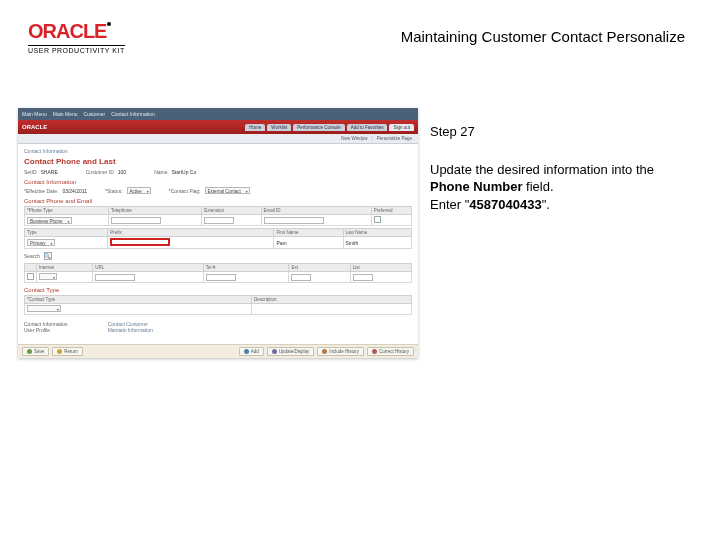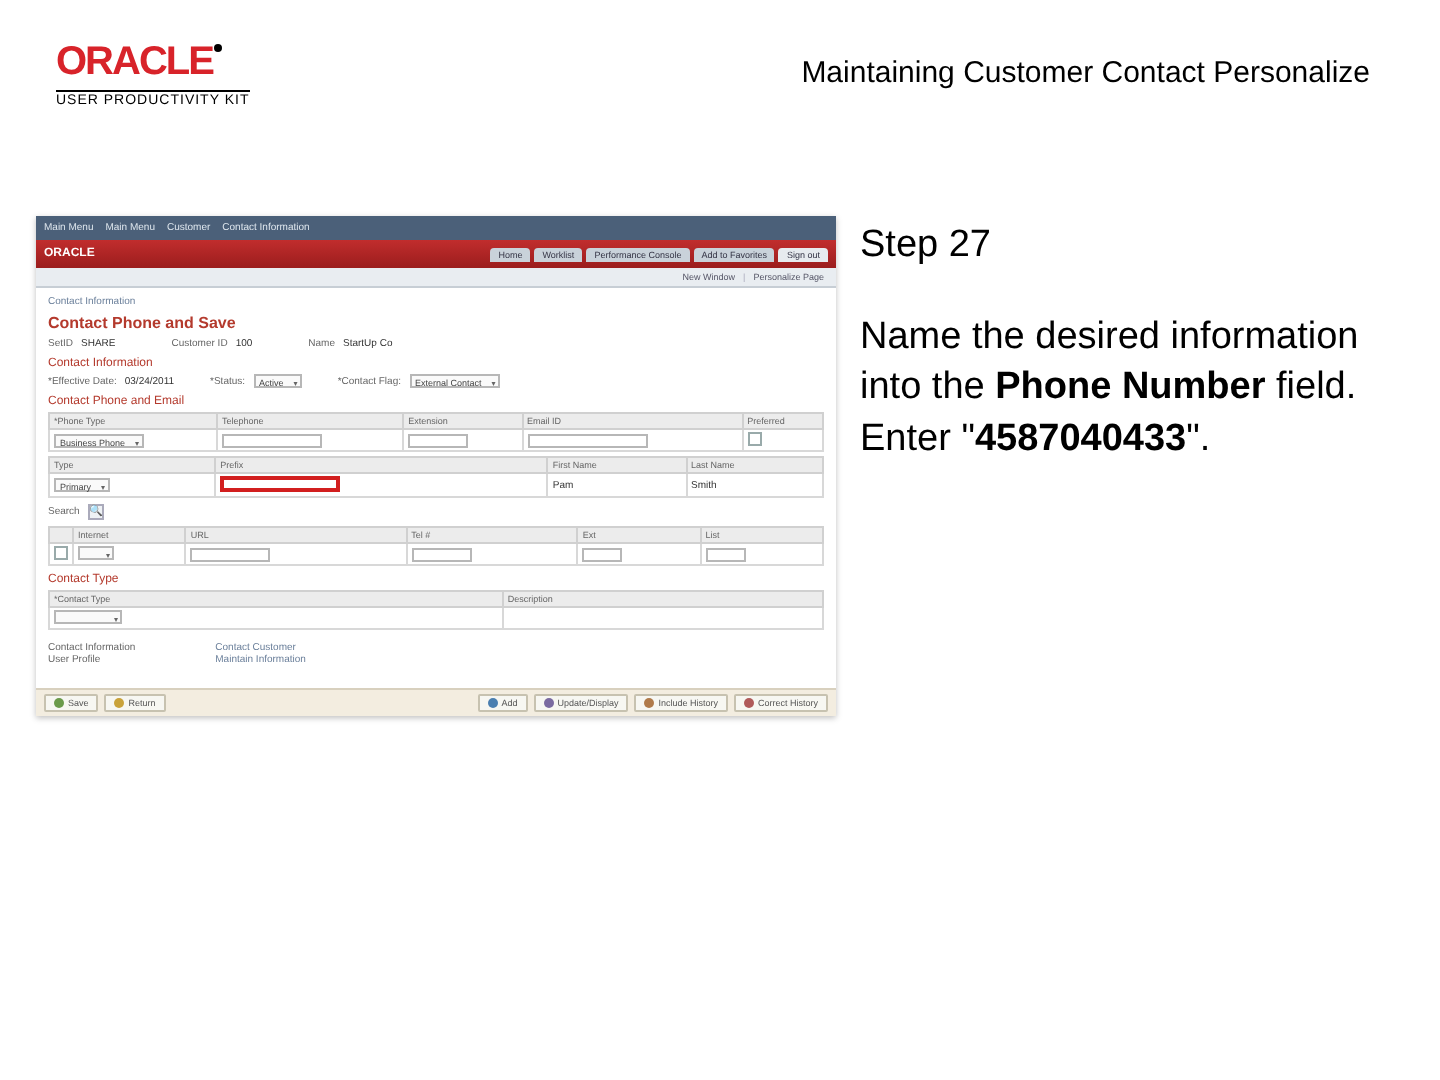--- a/index.html
+++ b/index.html
@@ -9,21 +9,21 @@
   
   .logo-block { position: absolute; left: 28px; top: 20px; }
   .logo-oracle { font-family: Arial, sans-serif; font-weight: 900; font-size: 20px; color: #d8232a; letter-spacing: -1px; }
   .logo-dot { display:inline-block; width:4px; height:4px; background:#000; border-radius:50%; vertical-align: top; margin-left:1px; margin-top:2px;}
   .logo-sub { font-size: 7px; letter-spacing: 0.5px; color:#000; border-top:1px solid #000; margin-top:2px; padding-top:1px; }
 
   
   .doc-title { position:absolute; right:35px; top:28px; font-size:15px; }
 
   
-  .panel { position:absolute; left:430px; top:110px; width:265px; font-size:19px; line-height:1.35; }
+  .panel { position:absolute; left:430px; top:123px; width:265px; font-size:13px; line-height:1.35; }
   .panel .step { margin-bottom:20px; }
   .panel .instr-1 { }
   .panel .bold { font-weight:700; }
 
   
   .shot { position:absolute; left:18px; top:108px; width:400px; height:250px; font-size:5.5px; color:#444; }
   .shadow { box-shadow:0 1px 3px rgba(0,0,0,0.25); }
 
   
   .nav { height:12px; background:#4b6079; color:#dfe7ee; display:flex; align-items:center; padding:0 4px; font-size:5px; }
@@ -77,21 +77,21 @@
   <div class="logo-block">
     <div class="logo-oracle"><span>ORACLE</span><span class="logo-dot"></span></div>
     <div class="logo-sub">USER PRODUCTIVITY KIT</div>
   </div>
 
   <div class="doc-title">Maintaining Customer Contact Personalize</div>
 
   <div class="panel">
     <div class="step">Step 27</div>
     <div class="instr-1">
-      <span>Name the desired information into the </span><span class="bold">Phone Number</span><span> field.</span>
+      <span>Update the desired information into the </span><span class="bold">Phone Number</span><span> field.</span>
     </div>
     <div class="instr-2">
       <span>Enter "</span><span class="bold">4587040433</span><span>".</span>
     </div>
   </div>
 
   <div class="shot shadow">
     <div class="nav">
       <span>Main Menu</span>
       <span>Main Menu</span>
@@ -109,21 +109,21 @@
       </div>
     </div>
     <div class="subbar">
       <span>New Window</span>
       <span class="divider">|</span>
       <span>Personalize Page</span>
     </div>
 
     <div class="content">
       <div class="crumb">Contact Information</div>
-      <div class="h1">Contact Phone and Save</div>
+      <div class="h1">Contact Phone and Last</div>
 
       <div class="row">
         <span class="lbl">SetID</span>
         <span class="val">SHARE</span>
         <span style="width:20px"></span>
         <span class="lbl">Customer ID</span>
         <span class="val">100</span>
         <span style="width:20px"></span>
         <span class="lbl">Name</span>
         <span class="val">StartUp Co</span>

